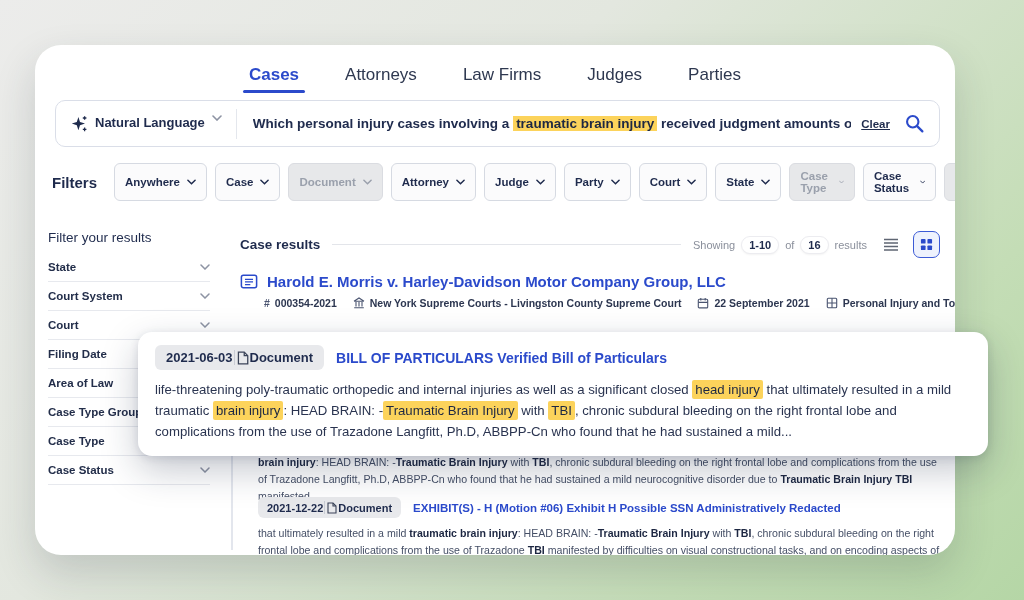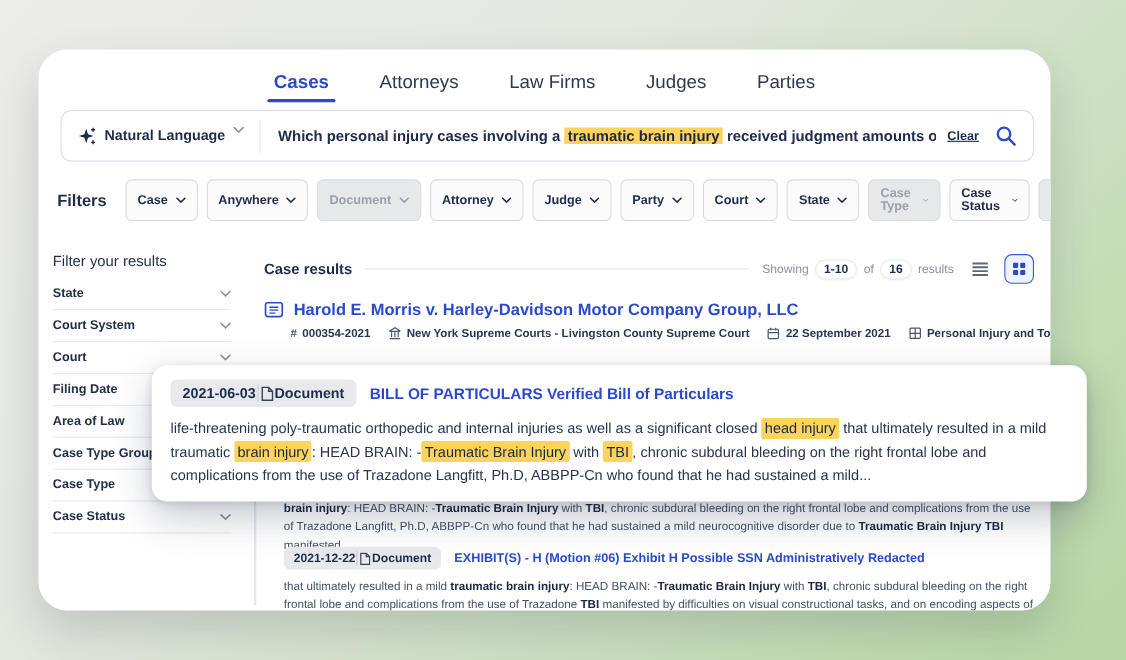--- a/index.html
+++ b/index.html
@@ -135,28 +135,28 @@
         <circle cx="10" cy="10" r="6.5" fill="none" stroke="#2b4acb" stroke-width="2.4"></circle>
         <line x1="15" y1="15" x2="21" y2="21" stroke="#2b4acb" stroke-width="2.6" stroke-linecap="round"></line>
       </svg>
     </div>
 
     <div class="filters">
       <span class="filters-title">Filters</span>
       <div style="display:flex;gap:8px">
 
           <div class="pill">
+            <span>Anywhere</span>
+            <svg width="9" height="6" viewBox="0 0 10 6">
+              <path d="M1 1 L5 5 L9 1" fill="none" stroke="currentColor" stroke-width="1.6" stroke-linecap="round"></path>
+            </svg>
+          </div>
+
+          <div class="pill">
             <span>Case</span>
-            <svg width="9" height="6" viewBox="0 0 10 6">
-              <path d="M1 1 L5 5 L9 1" fill="none" stroke="currentColor" stroke-width="1.6" stroke-linecap="round"></path>
-            </svg>
-          </div>
-
-          <div class="pill">
-            <span>Anywhere</span>
             <svg width="9" height="6" viewBox="0 0 10 6">
               <path d="M1 1 L5 5 L9 1" fill="none" stroke="currentColor" stroke-width="1.6" stroke-linecap="round"></path>
             </svg>
           </div>
 
           <div class="pill muted">
             <span>Document</span>
             <svg width="9" height="6" viewBox="0 0 10 6">
               <path d="M1 1 L5 5 L9 1" fill="none" stroke="currentColor" stroke-width="1.6" stroke-linecap="round"></path>
             </svg>

